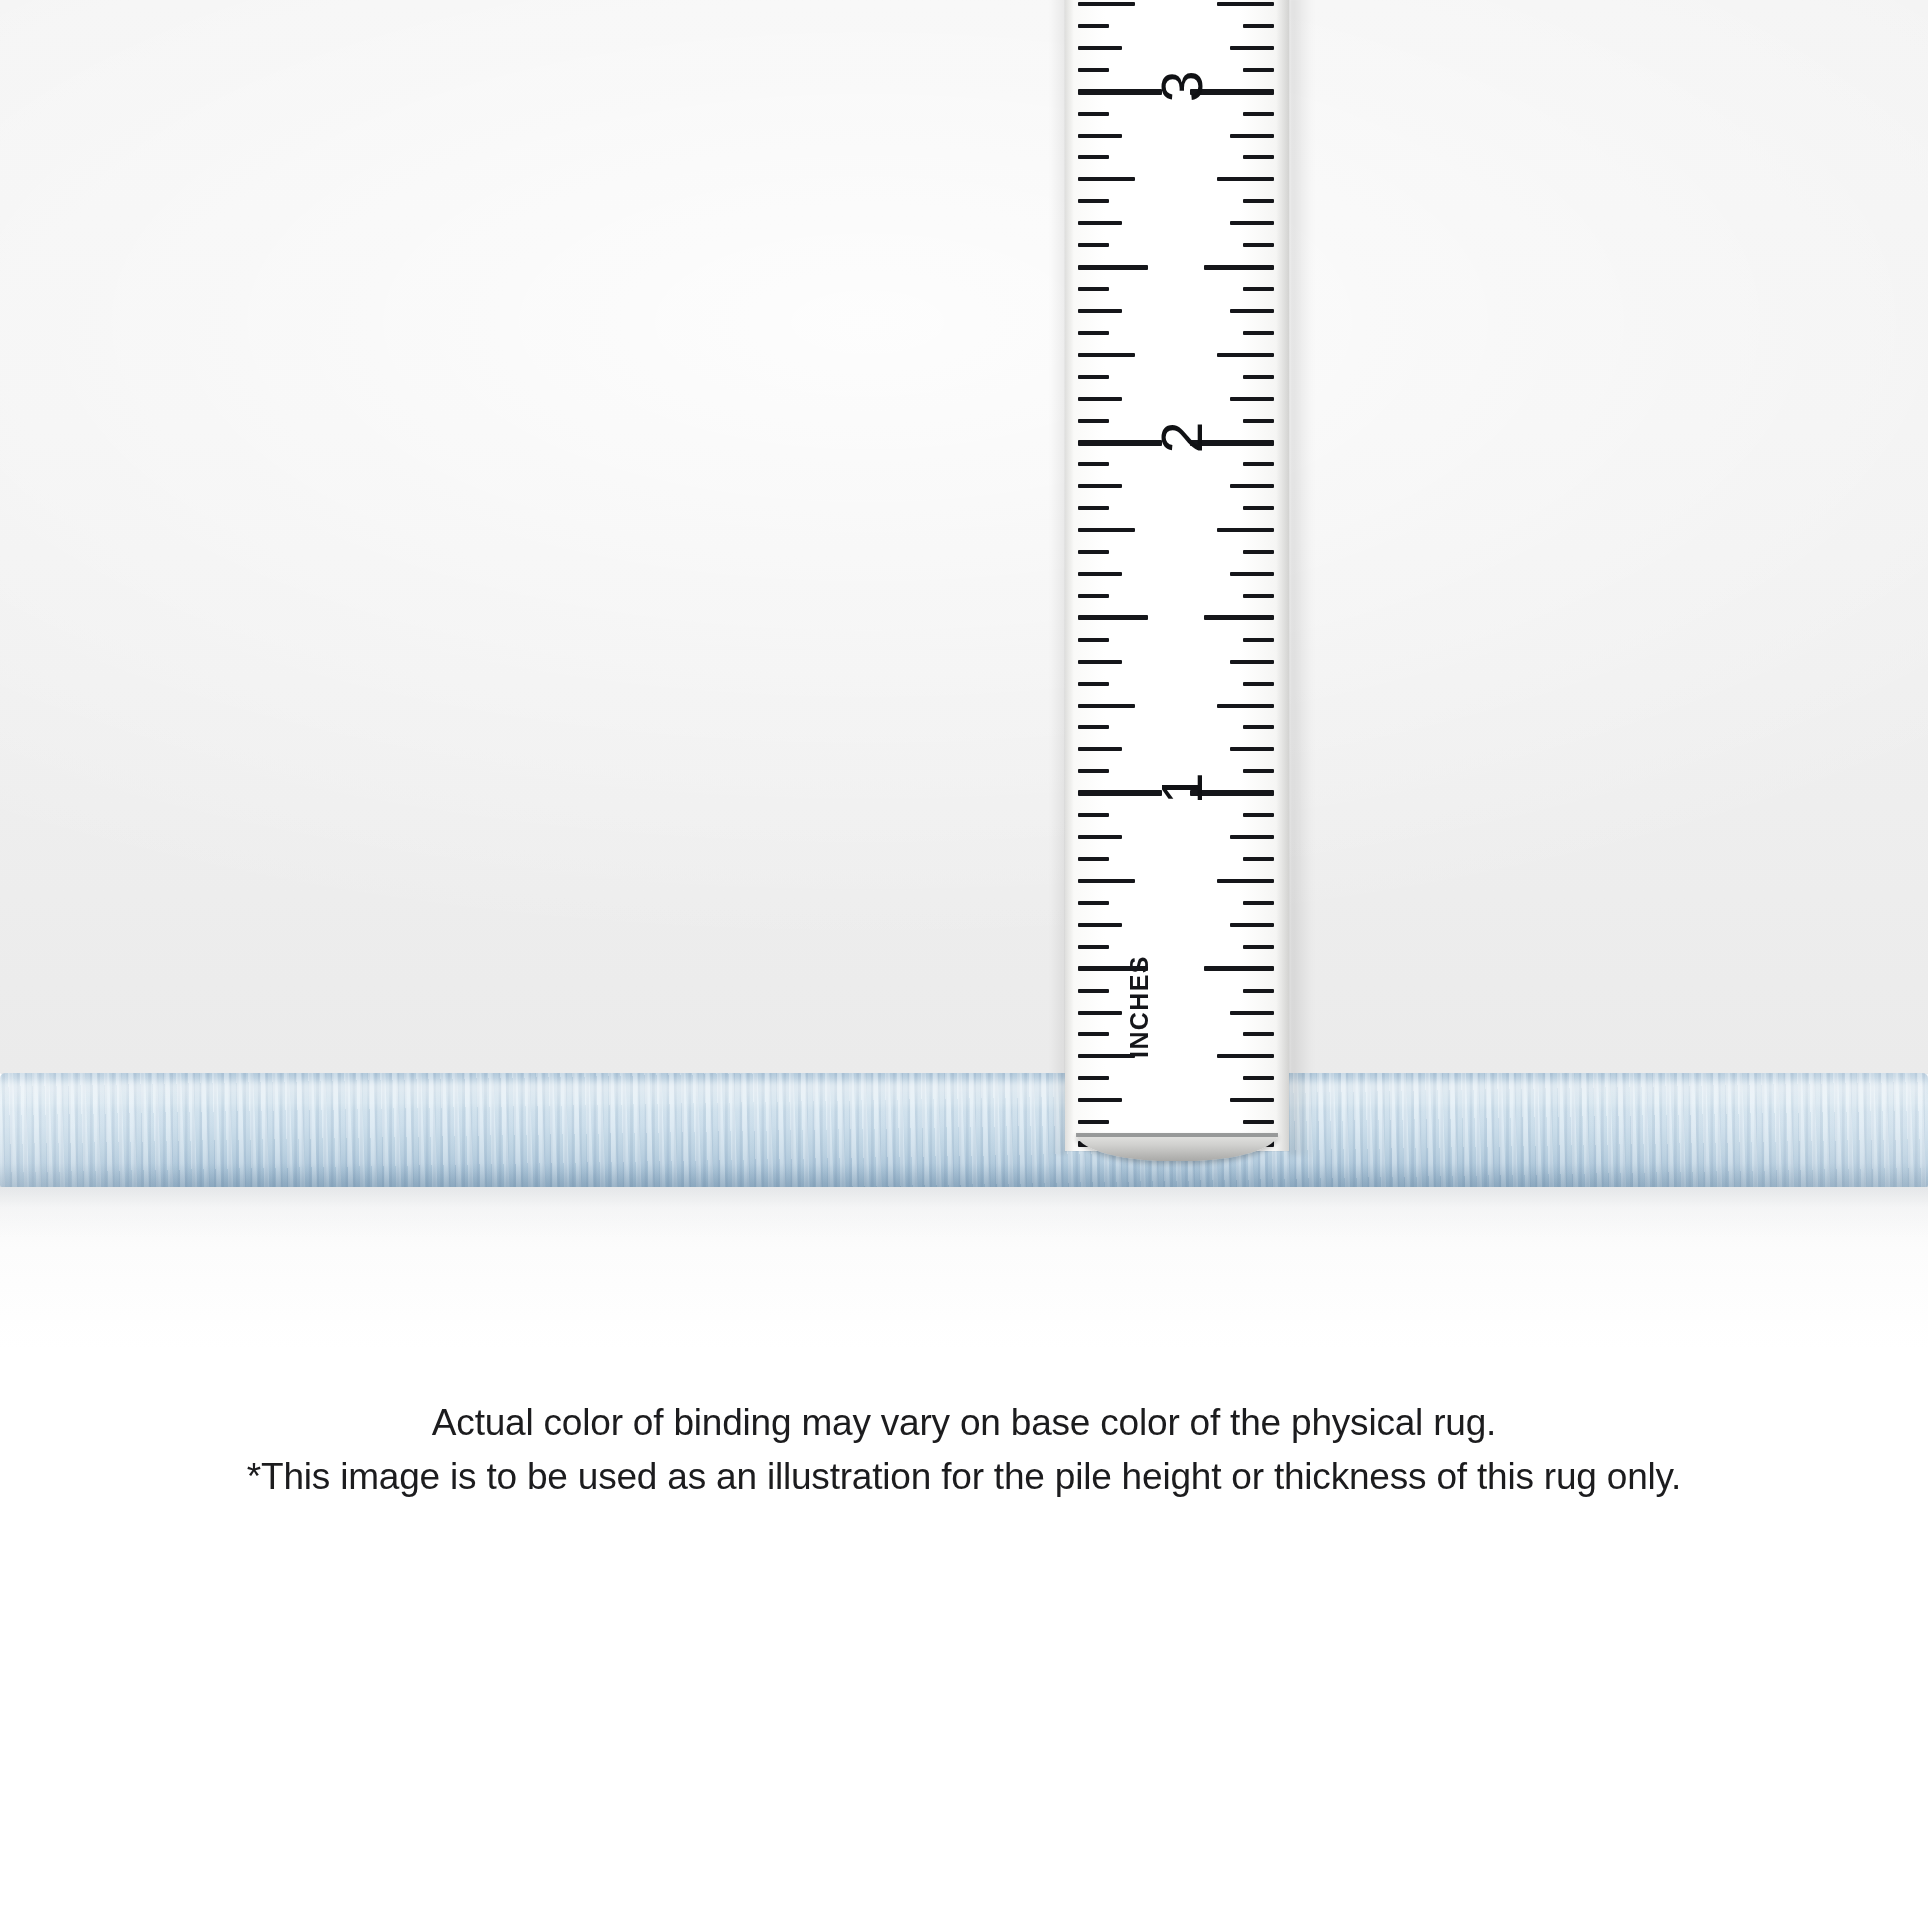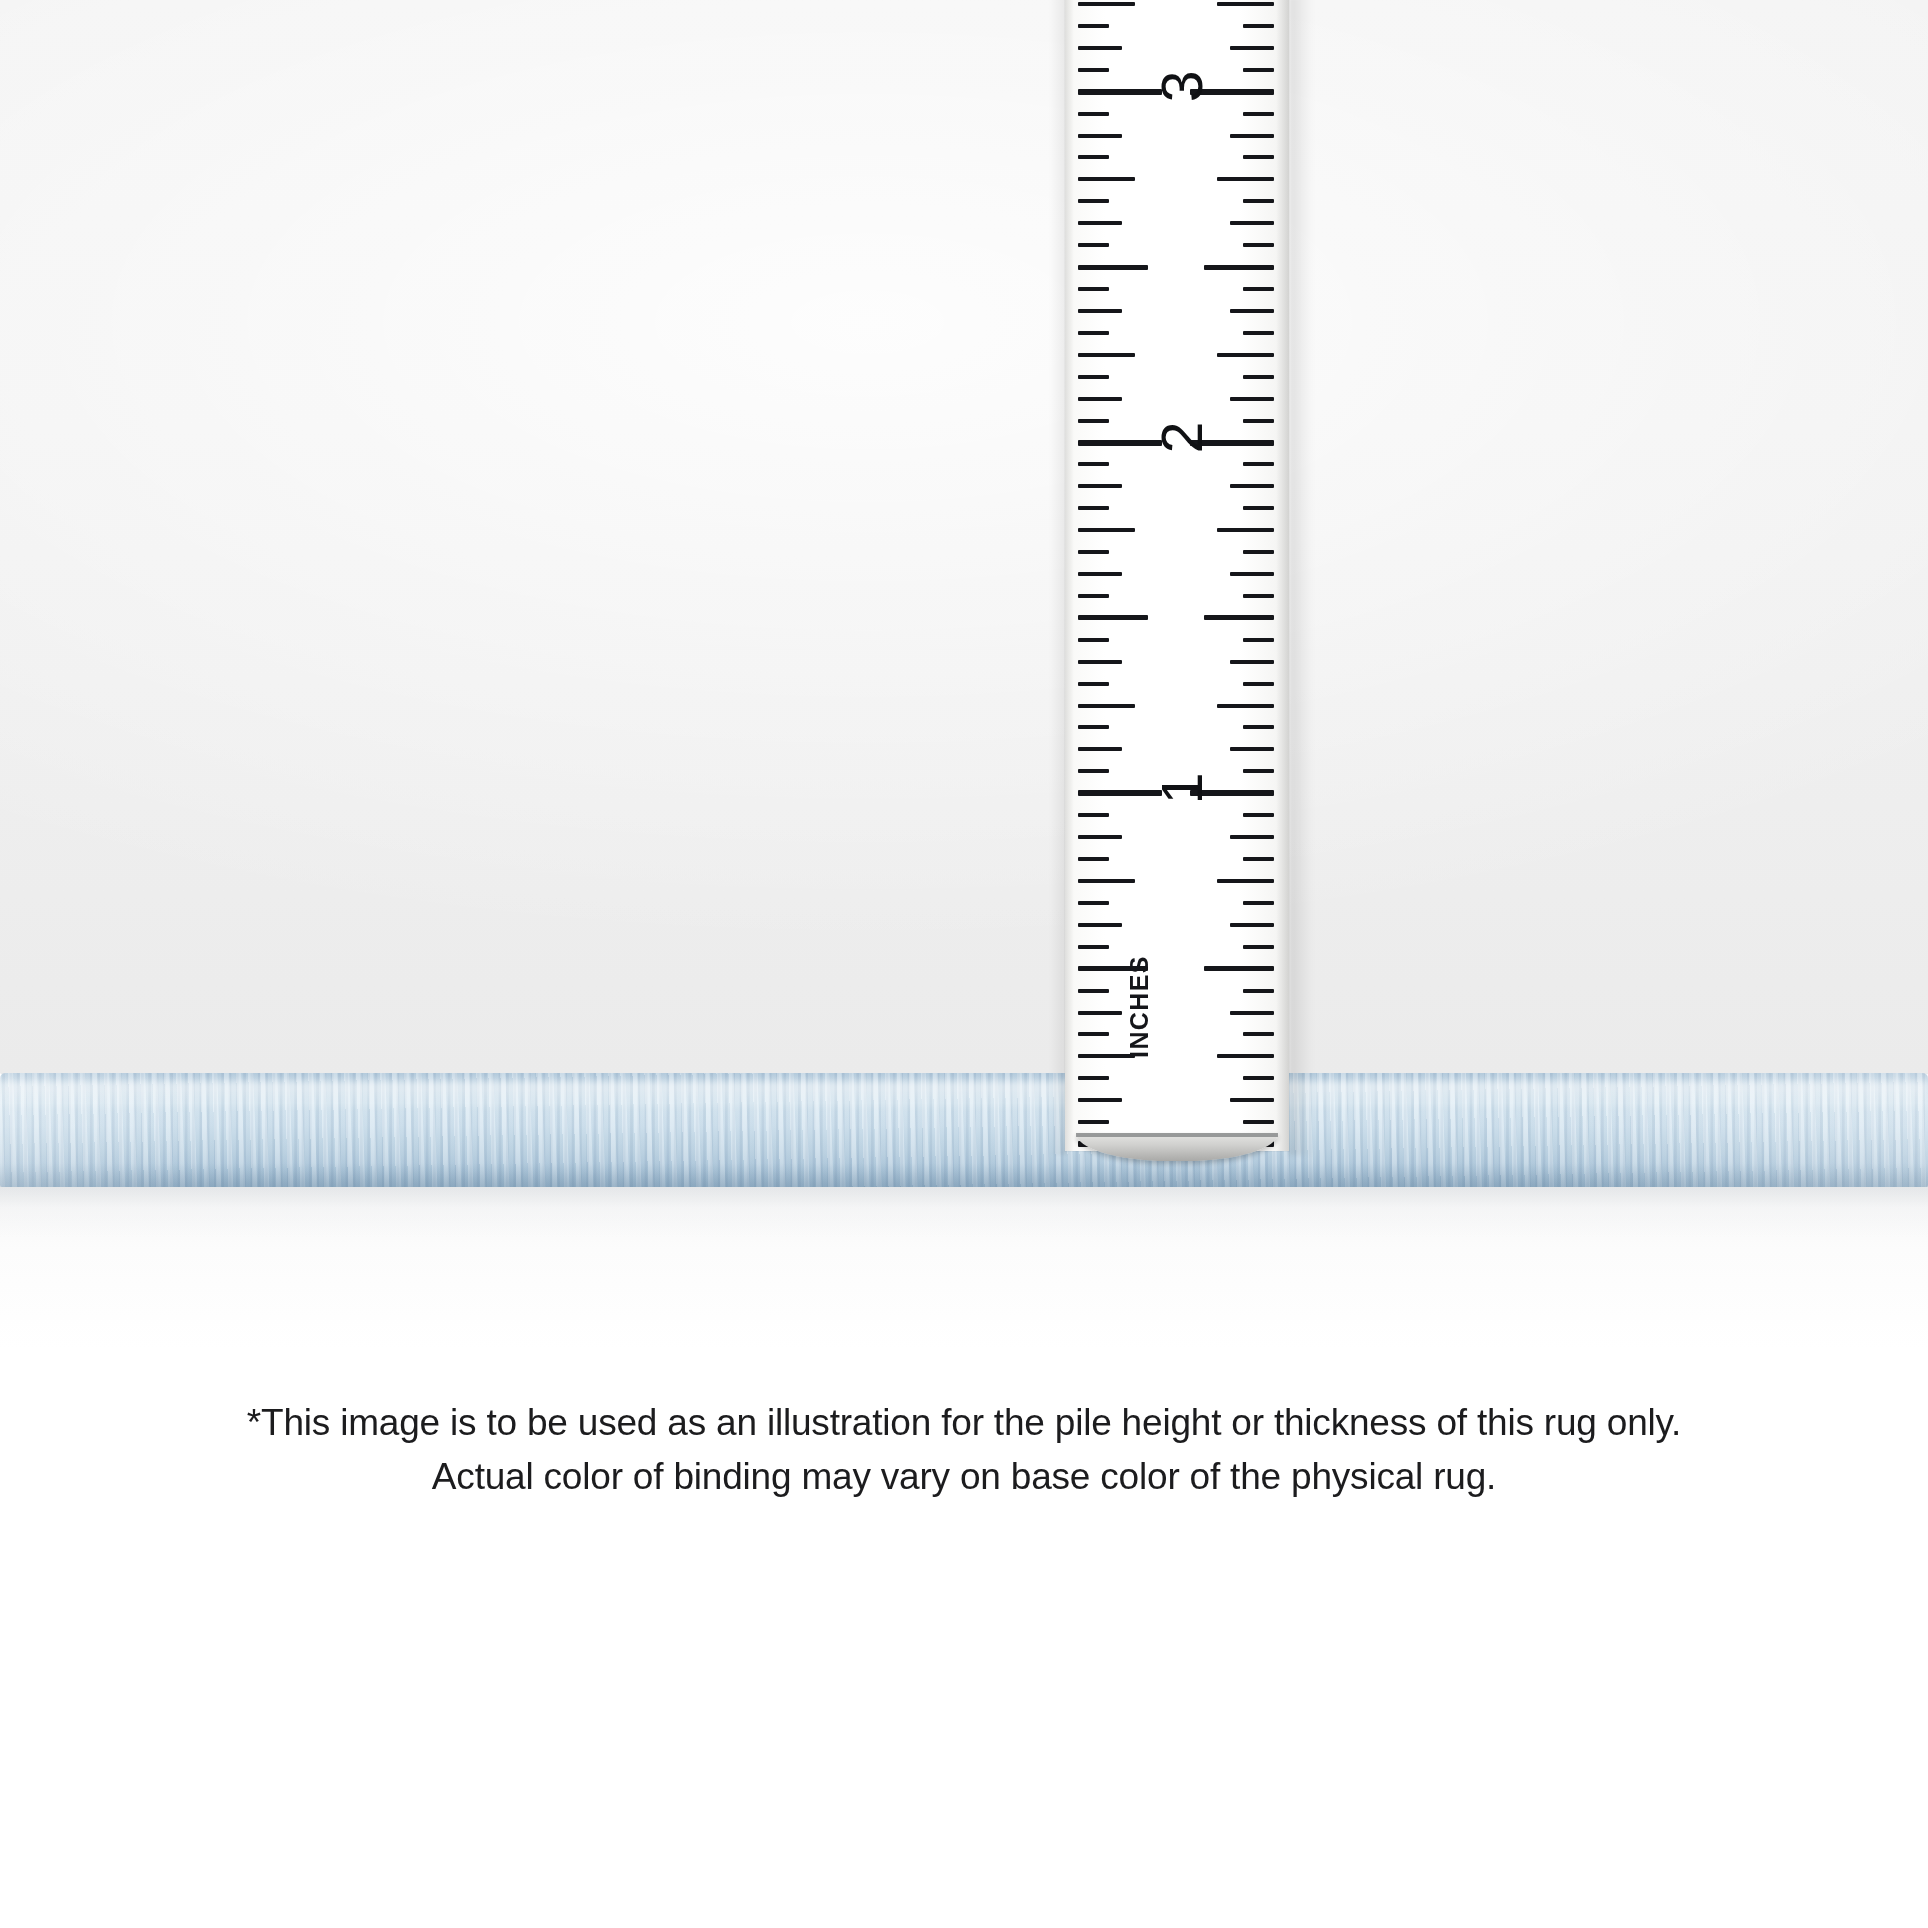--- a/index.html
+++ b/index.html
@@ -398,18 +398,18 @@
           <div class="num" style="left: 84px; top: 413px; width: 66px; text-align: center;">2</div>
           <div class="num" style="left: 84px; top: 62px; width: 66px; text-align: center;">3</div>
         </div>
       <div class="inches-label" style="left:0.9px; top:996px; width:147px; text-align:center;">INCHES</div>
     </div>
     <div class="ruler-tip"></div>
     <div class="ruler-tip-line"></div>
   </div>
 
   <div class="caption">
+    <span class="line">Actual color of binding may vary on base color of the physical rug.</span>
     <span class="line">*This image is to be used as an illustration for the pile height or thickness of this rug only.</span>
-    <span class="line">Actual color of binding may vary on base color of the physical rug.</span>
   </div>
 
 </div>
 
 
 </body></html>

